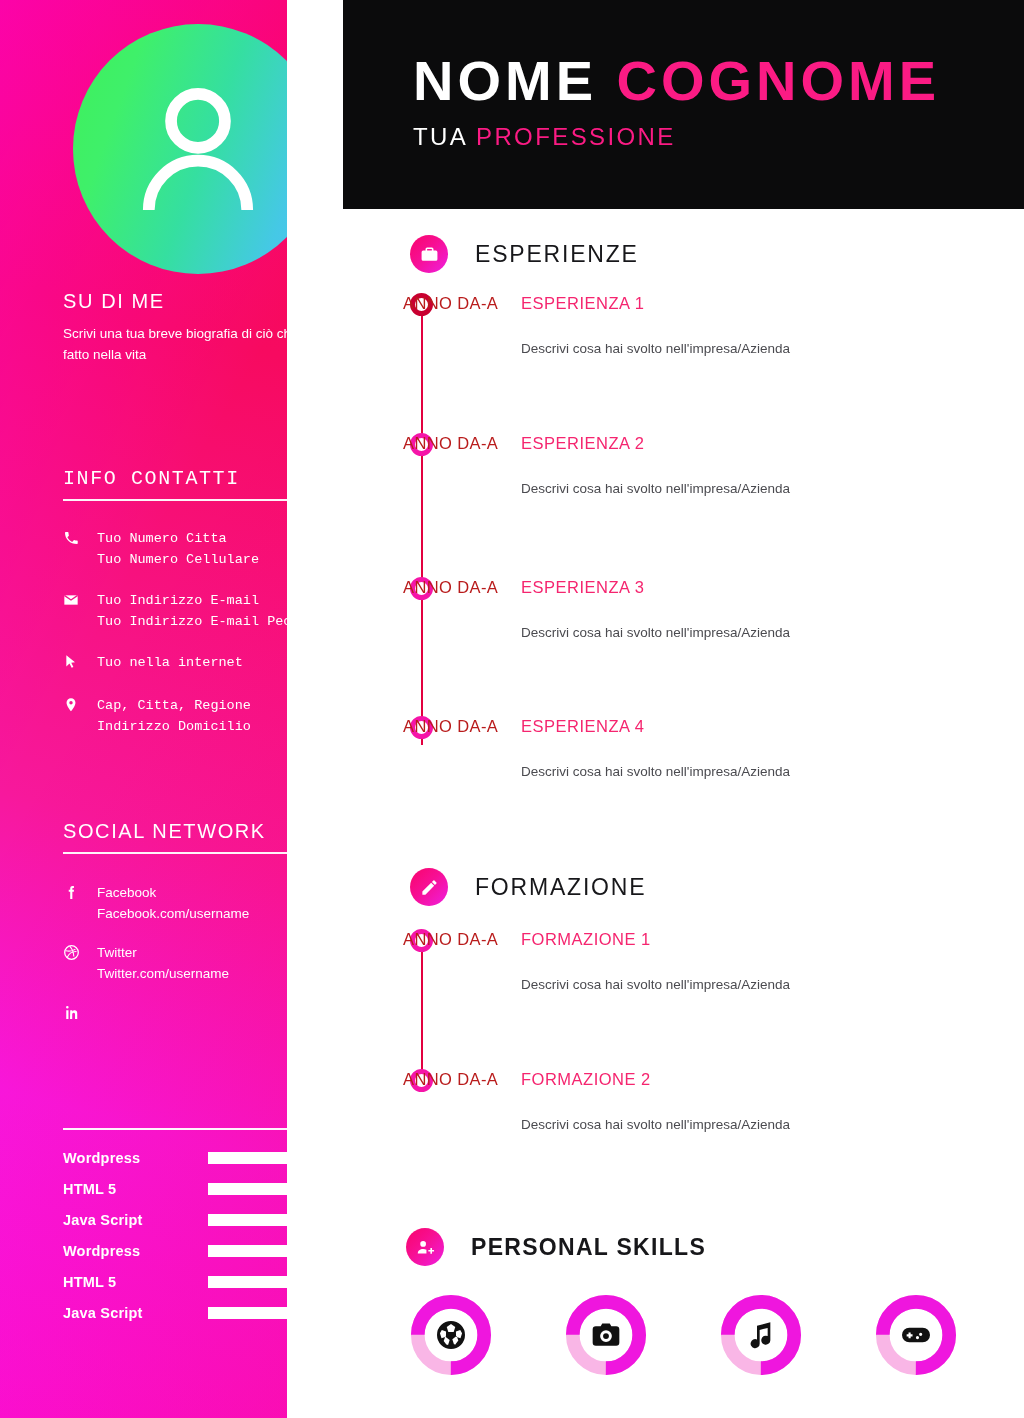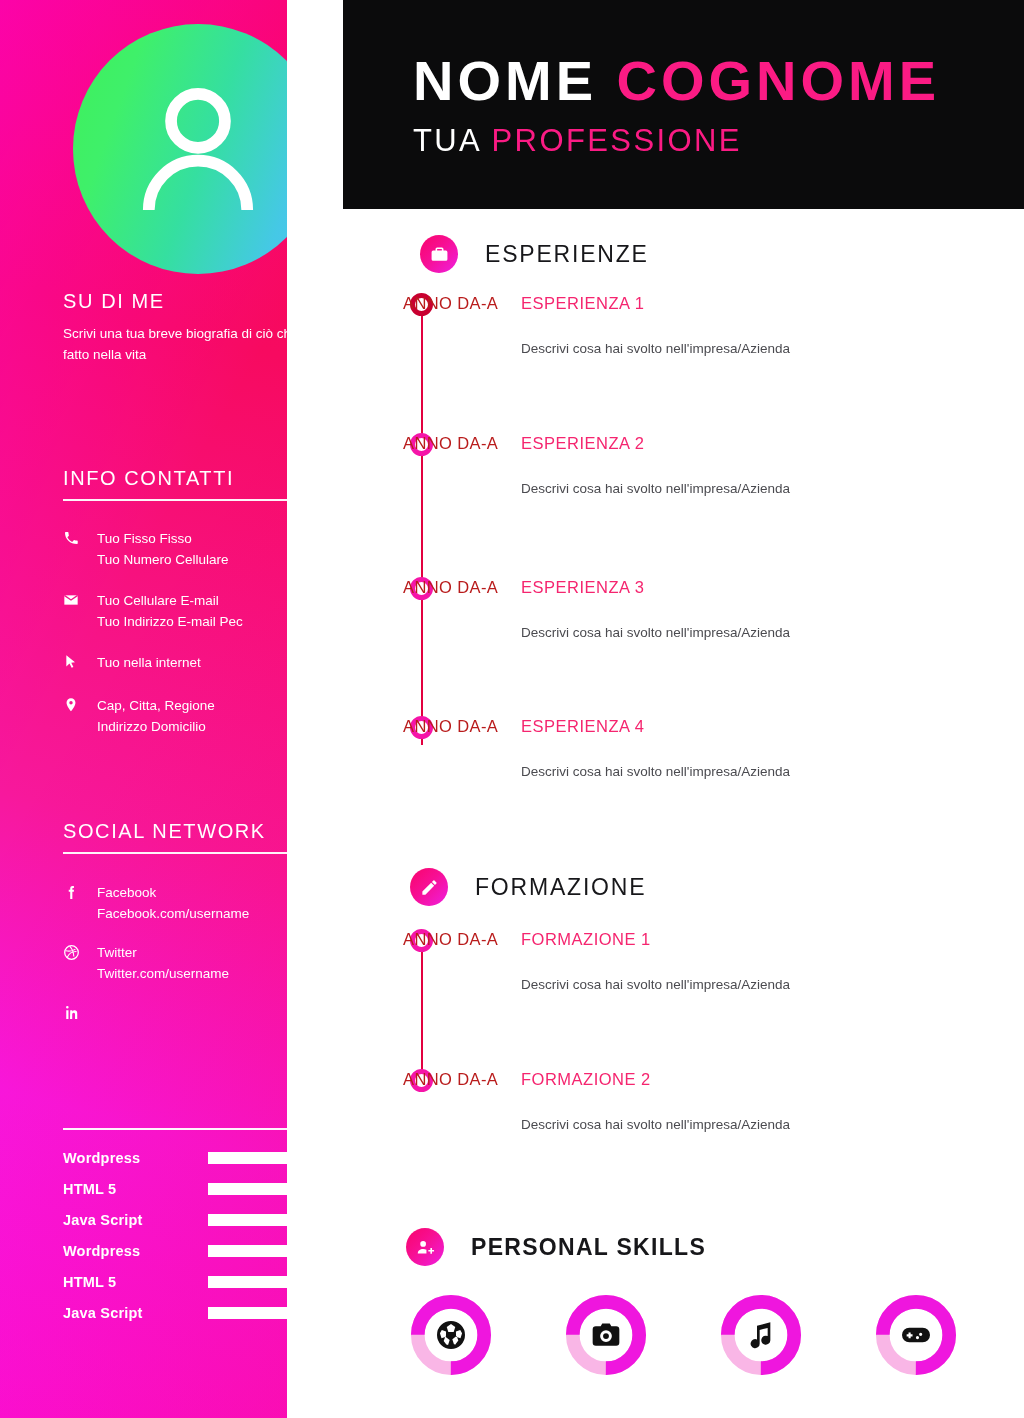--- a/index.html
+++ b/index.html
@@ -59,21 +59,21 @@
   .sk-bar { position:relative; width:130px; height:12px; background:rgba(255,255,255,0.42); }
   .sk-fill { position:absolute; left:0; top:0; height:12px; background:#ffffff; }
 
   
   .headerbar {
     position:absolute; left:343px; top:0; width:681px; height:209px; background:#0b0b0c;
   }
   .name { position:absolute; left:70px; top:48px; font-size:56px; letter-spacing:4px; font-weight:700; white-space:nowrap;}
   .name .w { color:#ffffff; }
   .name .p { color:#fb1b84; }
-  .prof { position:absolute; left:70px; top:123px; font-size:31px; letter-spacing:2.4px; white-space:nowrap;}
+  .prof { position:absolute; left:70px; top:123px; font-size:24px; letter-spacing:2.4px; white-space:nowrap;}
   .prof .w { color:#ffffff; }
   .prof .p { color:#fb1b84; }
 
   
   .main { position:absolute; left:343px; top:209px; width:681px; height:1209px; background:#fff; }
 
   .sec-head { position:absolute; display:flex; align-items:center; }
   .sec-badge {
     width:38px; height:38px; border-radius:50%;
     background: linear-gradient(135deg, #f9046b 0%, #f70f94 45%, #ef1fe0 100%);
@@ -114,46 +114,46 @@
           <path d="M11 58 A21 21 0 0 1 53 58" fill="none" stroke="#fff" stroke-width="5" stroke-linecap="butt"></path>
         </svg>
       </div>
     </div>
 
     <div class="sb-block" style="top:290px;">
       <div class="sb-title">SU DI ME</div>
       <div class="bio">Scrivi una tua breve biografia di ciò che hai fatto nella vita</div>
     </div>
 
-    <div class="sb-block" style="top:467px;">
+    <div class="sb-block" style="top:467px;font-family:Liberation Mono, monospace;">
       <div class="sb-title">INFO CONTATTI</div>
       <div class="sb-rule"></div>
       <div class="contact-list" style="margin-top:27px;">
 
         <div class="c-item">
           <span class="c-ico">
             <svg viewBox="0 0 24 24">
                 <path d="M6.6 10.8c1.6 3.1 4 5.5 7.1 7.1l2.4-2.4c.3-.3.8-.4 1.2-.3 1.2.4 2.5.6 3.8.6.6 0 1 .4 1 1V20c0 .6-.4 1-1 1C10.6 21 3 13.4 3 4c0-.6.4-1 1-1h3.2c.6 0 1 .4 1 1 0 1.3.2 2.6.6 3.8.1.4 0 .9-.3 1.2l-2.4 2.4z"></path>
               </svg>
           </span>
           <span class="c-txt">
-            <span>Tuo Fisso Fisso</span><br>
+            <span>Tuo Numero Citta</span><br>
             <span>Tuo Numero Cellulare</span>
           </span>
         </div>
 
         <div class="c-item">
           <span class="c-ico">
             <svg viewBox="0 0 24 24">
                 <path d="M2 5h20v14H2z" fill="#fff"></path>
                 <path d="M2 5l10 7 10-7" fill="none" stroke="#f7158c" stroke-width="2"></path>
               </svg>
           </span>
           <span class="c-txt">
-            <span>Tuo Cellulare E-mail</span><br>
+            <span>Tuo Indirizzo E-mail</span><br>
             <span>Tuo Indirizzo E-mail Pec</span>
           </span>
         </div>
 
         <div class="c-item">
           <span class="c-ico">
             <svg viewBox="0 0 24 24">
                 <path d="M5 2l13 10.5-5.6.6 3.2 6.4-2.6 1.3-3.2-6.5L5 18.6z"></path>
               </svg>
           </span>
@@ -264,21 +264,21 @@
       <span class="p">COGNOME</span>
     </div>
     <div class="prof">
       <span class="w">TUA</span>
       <span class="p">PROFESSIONE</span>
     </div>
   </header>
 
   <main class="main">
 
-    <div class="sec-head" style="left:77px; top:26px;">
+    <div class="sec-head" style="left:67px; top:26px;">
       <span class="sec-badge">
         <svg viewBox="0 0 24 24">
             <path d="M9 3h6a2 2 0 0 1 2 2v2h3a2 2 0 0 1 2 2v9a2 2 0 0 1-2 2H4a2 2 0 0 1-2-2V9a2 2 0 0 1 2-2h3V5a2 2 0 0 1 2-2zm0 4h6V5H9zm1.5 5h3v2h-3z"></path>
           </svg>
       </span>
       <span class="sec-label">ESPERIENZE</span>
     </div>
 
     <div class="tl-line" style="left:78px; top:96px; height:440px;"></div>
 

